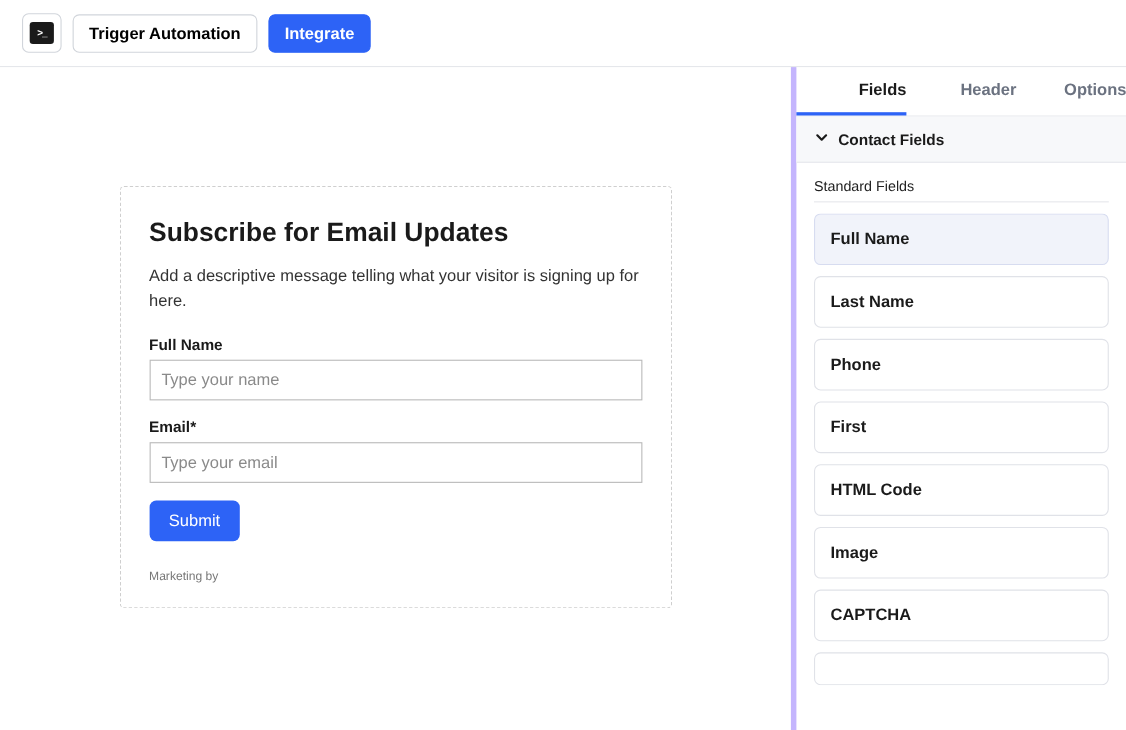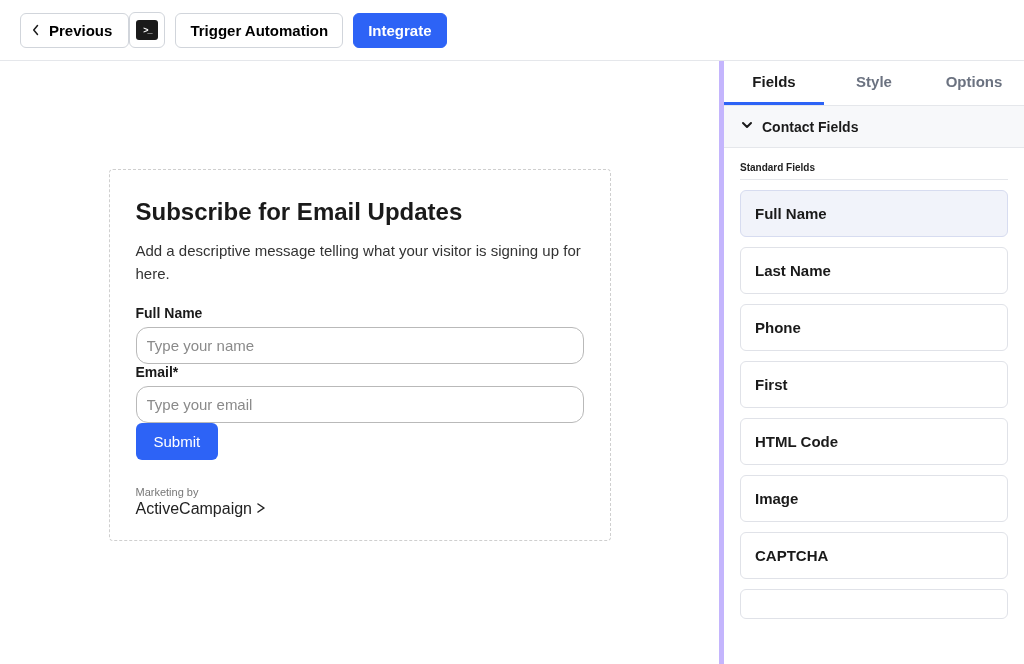--- a/index.html
+++ b/index.html
@@ -22,55 +22,47 @@
   
   .layout { display:flex; height:calc(664px - 61px); }
   .canvas { flex:1; display:flex; align-items:flex-start; justify-content:center; padding-top:108px; border-right:5px solid #c4b5fd; }
   .sidebar { width:300px; display:flex; flex-direction:column; }
 
   
   .form-card { width:502px; border:1px dashed #cfcfcf; border-radius:4px; padding:28px 26px 22px 26px; }
   .form-title { font-size:24px; font-weight:800; margin-bottom:14px; }
   .form-desc { font-size:15px; line-height:1.5; margin-bottom:20px; color:#333; }
   .form-label { font-weight:700; font-size:14px; margin-bottom:6px; display:block; }
-  .form-input { width:100%; border:1px solid #b9b9b9; border-radius:12px; padding:9px 10px; font-size:15px; }
+  .form-input { width:100%; border:1px solid #b9b9b9; border-radius:0; padding:9px 10px; font-size:15px; margin-bottom:16px; }
   .form-input::placeholder { color:#8a8a8a; }
   .submit-btn { background:#2d63f6; color:#fff; border:none; border-radius:6px; padding:10px 18px; font-size:15px; font-weight:500; cursor:pointer; }
   .marketing { margin-top:26px; font-size:11px; color:#777; }
   .ac-brand { display:flex; align-items:center; gap:4px; margin-top:2px; font-size:16px; color:#222; font-weight:400; }
   .ac-brand .caret { font-size:14px; }
 
   
   .tabs { display:flex; border-bottom:1px solid #e5e7eb; }
-  .tab { flex:1; text-align:center; padding:12px 0; font-size:15px; font-weight:600; color:#6b7280; cursor:pointer; }
+  .tab { flex:1; text-align:right; padding:12px 0; font-size:15px; font-weight:600; color:#6b7280; cursor:pointer; }
   .tab.active { color:#1a1a1a; border-bottom:3px solid #2d63f6; }
 
   
   .group-header { background:#f7f8fa; border-bottom:1px solid #e5e7eb; padding:12px 16px; display:flex; align-items:center; gap:8px; font-weight:700; font-size:14px; cursor:pointer; }
   .group-header .chev { width:14px; }
-  .section-label { padding:14px 16px 6px 16px; font-weight:700; font-size:10px; color:#222; }
+  .section-label { padding:14px 16px 6px 16px; font-weight:400; font-size:13px; color:#222; }
   .section-underline { border-bottom:1px solid #e5e7eb; margin:0 16px 10px 16px; }
 
   
   .field-list { padding:0 16px; display:flex; flex-direction:column; gap:10px; overflow:hidden; }
   .field-item { border:1px solid #e0e2e8; border-radius:6px; padding:14px 14px; font-size:15px; font-weight:600; background:#fff; cursor:grab; }
   .field-item.selected { background:#f1f3fa; border-color:#d7dcf0; }
 </style>
 </head>
 <body>
 
 <div class="header">
-  <button class="btn prev">
-    <span class="chevron-left-icon">
-      <svg viewBox="0 0 10 16" width="8" height="12">
-          <path d="M7 2 L2 8 L7 14" stroke="#1a1a1a" stroke-width="2" fill="none" stroke-linecap="round" stroke-linejoin="round"></path>
-        </svg>
-    </span>
-    <span>Previous</span>
-  </button>
 
 
   <div class="header-right">
     <div class="icon-btn">
       <div class="icon-btn-inner">
         <span>&gt;_</span>
       </div>
     </div>
     <button class="btn">
       <span>Trigger Automation</span>
@@ -92,35 +84,27 @@
       <input class="form-input" type="text" placeholder="Type your name" style="">
 
       <label class="form-label">Email*</label>
       <input class="form-input" type="text" placeholder="Type your email" style="">
 
       <button class="submit-btn">
         <span>Submit</span>
       </button>
 
       <div class="marketing">Marketing by</div>
-      <div class="ac-brand">
-        <span>ActiveCampaign</span>
-        <span class="caret">
-          <svg width="12" height="12" viewBox="0 0 12 12">
-              <path d="M2 2 L8 6 L2 10" stroke="#222" stroke-width="1.5" fill="none" stroke-linecap="round" stroke-linejoin="round"></path>
-            </svg>
-        </span>
-      </div>
     </div>
   </div>
 
   <div class="sidebar">
     <div class="tabs">
       <div class="tab active"><span>Fields</span></div>
-      <div class="tab"><span>Style</span></div>
+      <div class="tab"><span>Header</span></div>
       <div class="tab"><span>Options</span></div>
     </div>
 
     <div class="group-header">
       <span class="chev">
         <svg viewBox="0 0 14 14" width="14" height="14">
             <path d="M3 5 L7 9 L11 5" stroke="#1a1a1a" stroke-width="2" fill="none" stroke-linecap="round" stroke-linejoin="round"></path>
           </svg>
       </span>
       <span>Contact Fields</span>

